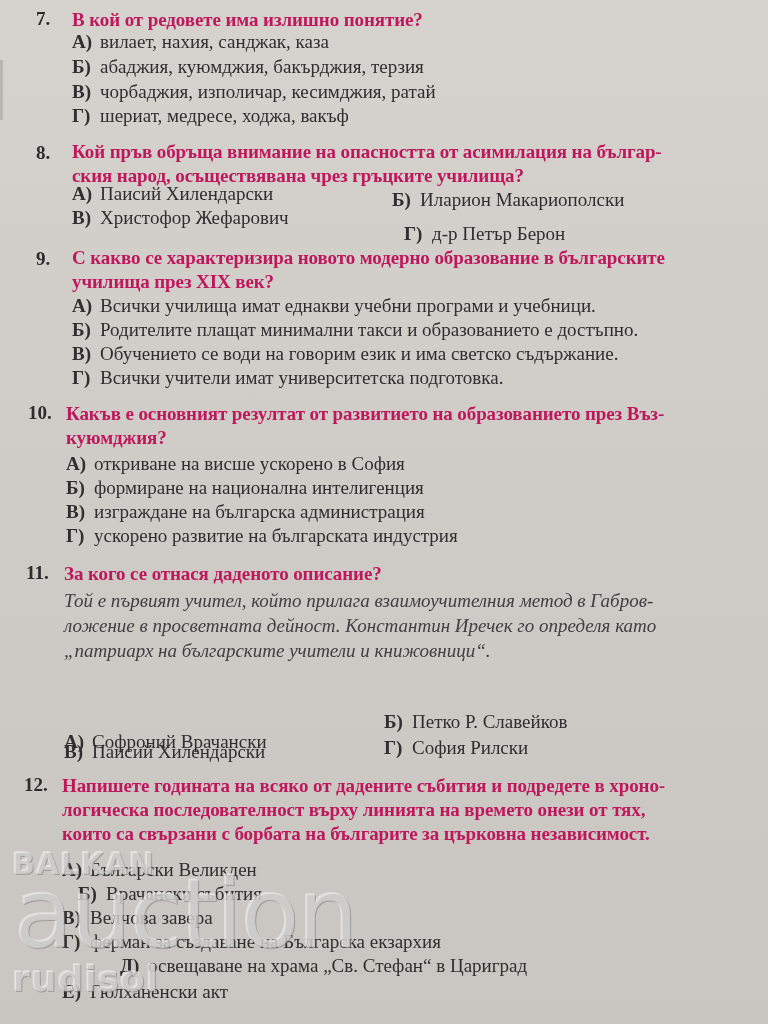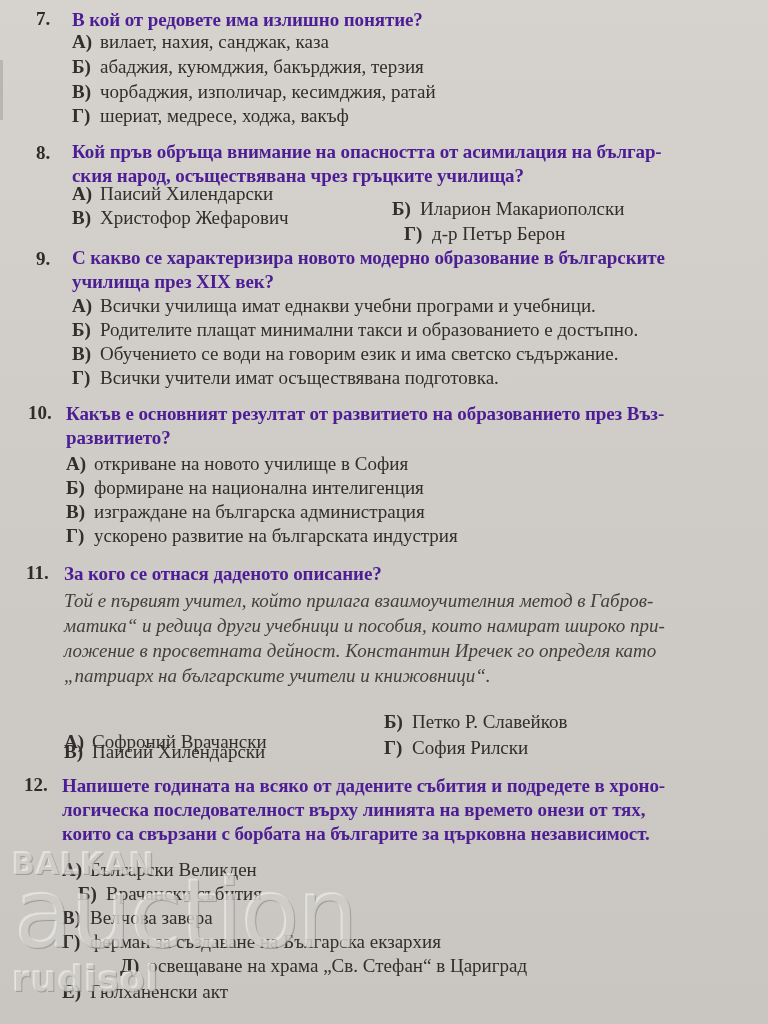--- a/index.html
+++ b/index.html
@@ -9,21 +9,21 @@
     font-family: "Liberation Serif", "DejaVu Serif", serif;
     color:#2b2a29;
   }
   .page { position:absolute; left:0; top:0; width:768px; height:1024px; }
   .q { position:absolute; left:0; width:768px; }
   .qnum {
     position:absolute; left:36px; font-weight:bold; font-size:19px; color:#2d2c2b;
   }
   .qtext {
     position:absolute; left:72px; width:660px; font-weight:bold; font-size:19px;
-    line-height:24px; color:#4c1d95; letter-spacing:-0.1px;
+    line-height:24px; color:#be185d; letter-spacing:-0.1px;
   }
   .opt {
     position:absolute; font-size:19px; line-height:24px; color:#302f2e; white-space:nowrap;
   }
   .opt .letter { display:inline-block; width:28px; font-weight:bold; }
   .desc {
     position:absolute; left:72px; width:664px; font-style:italic; font-size:19px;
     line-height:25px; color:#404040; text-align:justify;
   }
   .watermark {
@@ -50,51 +50,50 @@
     <div class="opt" style="left:72px;top:47px;"><span class="letter">Б)</span><span>абаджия, куюмджия, бакърджия, терзия</span></div>
     <div class="opt" style="left:72px;top:72px;"><span class="letter">В)</span><span>чорбаджия, изполичар, кесимджия, ратай</span></div>
     <div class="opt" style="left:72px;top:96px;"><span class="letter">Г)</span><span>шериат, медресе, ходжа, вакъф</span></div>
   </div>
 
   <div class="q" style="top:140px;">
     <span class="qnum" style="top:2px;">8.</span>
     <span class="qtext" style="top:0;">Кой пръв обръща внимание на опасността от асимилация на българ-</span>
     <span class="qtext" style="top:24px;">ския народ, осъществявана чрез гръцките училища?</span>
     <div class="opt" style="left:72px;top:42px;"><span class="letter">А)</span><span>Паисий Хилендарски</span></div>
-    <div class="opt" style="left:392px;top:48px;margin-top:9px;"><span class="letter">Б)</span><span>Иларион Макариополски</span></div>
+    <div class="opt" style="left:392px;top:48px;"><span class="letter">Б)</span><span>Иларион Макариополски</span></div>
     <div class="opt" style="left:72px;top:66px;"><span class="letter">В)</span><span>Христофор Жефарович</span></div>
     <div class="opt" style="left:392px;top:82px;margin-left:12px;"><span class="letter">Г)</span><span>д-р Петър Берон</span></div>
   </div>
 
   <div class="q" style="top:246px;">
     <span class="qnum" style="top:2px;">9.</span>
     <span class="qtext" style="top:0;">С какво се характеризира новото модерно образование в българските</span>
     <span class="qtext" style="top:24px;">училища през XIX век?</span>
     <div class="opt" style="left:72px;top:48px;"><span class="letter">А)</span><span>Всички училища имат еднакви учебни програми и учебници.</span></div>
     <div class="opt" style="left:72px;top:72px;"><span class="letter">Б)</span><span>Родителите плащат минимални такси и образованието е достъпно.</span></div>
     <div class="opt" style="left:72px;top:96px;"><span class="letter">В)</span><span>Обучението се води на говорим език и има светско съдържание.</span></div>
-    <div class="opt" style="left:72px;top:120px;"><span class="letter">Г)</span><span>Всички учители имат осъществявана подготовка.</span></div>
+    <div class="opt" style="left:72px;top:120px;"><span class="letter">Г)</span><span>Всички учители имат университетска подготовка.</span></div>
   </div>
 
   <div class="q" style="top:402px;">
     <span class="qnum" style="top:0;left:28px;">10.</span>
     <span class="qtext" style="top:0;left:66px;">Какъв е основният резултат от развитието на образованието през Въз-</span>
-    <span class="qtext" style="top:24px;left:66px;">развитието?</span>
-    <div class="opt" style="left:66px;top:50px;"><span class="letter">А)</span><span>откриване на новото училище в София</span></div>
+    <span class="qtext" style="top:24px;left:66px;">куюмджия?</span>
+    <div class="opt" style="left:66px;top:50px;"><span class="letter">А)</span><span>откриване на висше ускорено в София</span></div>
     <div class="opt" style="left:66px;top:74px;"><span class="letter">Б)</span><span>формиране на национална интелигенция</span></div>
     <div class="opt" style="left:66px;top:98px;"><span class="letter">В)</span><span>изграждане на българска администрация</span></div>
     <div class="opt" style="left:66px;top:122px;"><span class="letter">Г)</span><span>ускорено развитие на българската индустрия</span></div>
   </div>
 
   <div class="q" style="top:562px;">
     <span class="qnum" style="top:0;left:26px;">11.</span>
     <span class="qtext" style="top:0;left:64px;">За кого се отнася даденото описание?</span>
     <div class="desc" style="top:26px;left:64px;">
       <div>Той е първият учител, който прилага взаимоучителния метод в Габров-</div>
-      <div>матика“ и редица други учебници и пособия, които намират широко при-</div>
       <div>ложение в просветната дейност. Константин Иречек го определя като</div>
       <div>„патриарх на българските учители и книжовници“.</div>
     </div>
     <div class="opt" style="left:64px;top:152px;margin-top:16px;"><span class="letter">А)</span><span>Софроний Врачански</span></div>
     <div class="opt" style="left:384px;top:148px;"><span class="letter">Б)</span><span>Петко Р. Славейков</span></div>
     <div class="opt" style="left:64px;top:178px;"><span class="letter">В)</span><span>Паисий Хилендарски</span></div>
     <div class="opt" style="left:384px;top:174px;"><span class="letter">Г)</span><span>София Рилски</span></div>
   </div>
 
   <div class="q" style="top:774px;">

